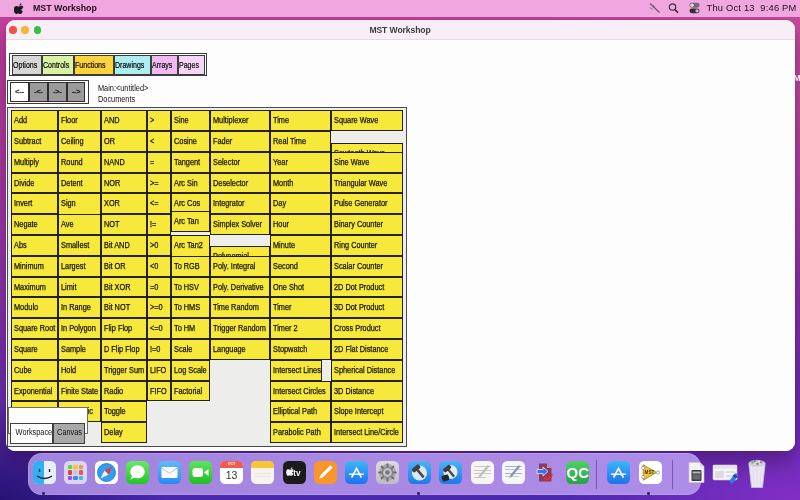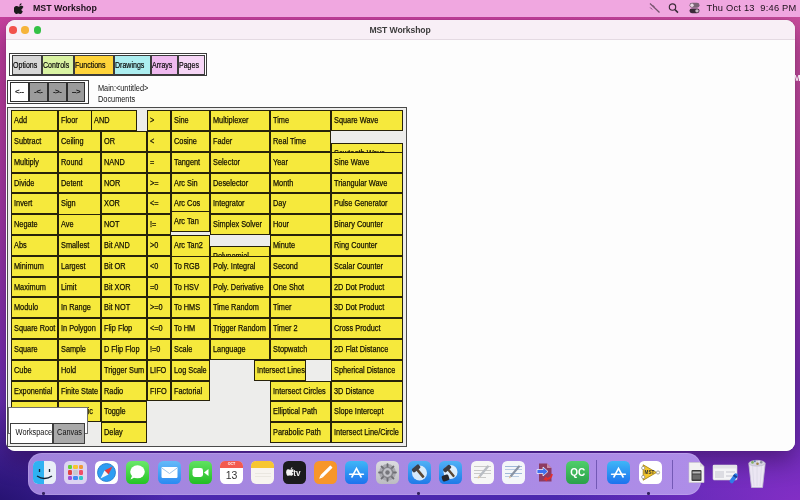--- a/index.html
+++ b/index.html
@@ -99,21 +99,21 @@
 <div class="c" style="left:58px;top:214.2px;width:43px;height:20.8px"><span>Ave</span></div>
 <div class="c" style="left:58px;top:235.0px;width:43px;height:20.8px"><span>Smallest</span></div>
 <div class="c" style="left:58px;top:255.8px;width:43px;height:20.8px"><span>Largest</span></div>
 <div class="c" style="left:58px;top:276.6px;width:43px;height:20.8px"><span>Limit</span></div>
 <div class="c" style="left:58px;top:297.4px;width:43px;height:20.8px"><span>In Range</span></div>
 <div class="c" style="left:58px;top:318.2px;width:43px;height:20.8px"><span>In Polygon</span></div>
 <div class="c" style="left:58px;top:339.0px;width:43px;height:20.8px"><span>Sample</span></div>
 <div class="c" style="left:58px;top:359.8px;width:43px;height:20.8px"><span>Hold</span></div>
 <div class="c" style="left:58px;top:380.6px;width:43px;height:20.8px"><span>Finite State</span></div>
 <div class="c" style="left:58px;top:401.4px;width:43px;height:20.8px"><span>Quadratic</span></div>
-<div class="c" style="left:91px;top:110.2px;width:46px;height:20.8px"><span>AND</span></div>
+<div class="c" style="left:101px;top:110.2px;width:46px;height:20.8px"><span>AND</span></div>
 <div class="c" style="left:101px;top:131.0px;width:46px;height:20.8px"><span>OR</span></div>
 <div class="c" style="left:101px;top:151.8px;width:46px;height:20.8px"><span>NAND</span></div>
 <div class="c" style="left:101px;top:172.6px;width:46px;height:20.8px"><span>NOR</span></div>
 <div class="c" style="left:101px;top:193.4px;width:46px;height:20.8px"><span>XOR</span></div>
 <div class="c" style="left:101px;top:214.2px;width:46px;height:20.8px"><span>NOT</span></div>
 <div class="c" style="left:101px;top:235.0px;width:46px;height:20.8px"><span>Bit AND</span></div>
 <div class="c" style="left:101px;top:255.8px;width:46px;height:20.8px"><span>Bit OR</span></div>
 <div class="c" style="left:101px;top:276.6px;width:46px;height:20.8px"><span>Bit XOR</span></div>
 <div class="c" style="left:101px;top:297.4px;width:46px;height:20.8px"><span>Bit NOT</span></div>
 <div class="c" style="left:101px;top:318.2px;width:46px;height:20.8px"><span>Flip Flop</span></div>
@@ -167,21 +167,21 @@
 <div class="c" style="left:270px;top:151.8px;width:60.5px;height:20.8px"><span>Year</span></div>
 <div class="c" style="left:270px;top:172.6px;width:60.5px;height:20.8px"><span>Month</span></div>
 <div class="c" style="left:270px;top:193.4px;width:60.5px;height:20.8px"><span>Day</span></div>
 <div class="c" style="left:270px;top:214.2px;width:60.5px;height:20.8px"><span>Hour</span></div>
 <div class="c" style="left:270px;top:235.0px;width:60.5px;height:20.8px"><span>Minute</span></div>
 <div class="c" style="left:270px;top:255.8px;width:60.5px;height:20.8px"><span>Second</span></div>
 <div class="c" style="left:270px;top:276.6px;width:60.5px;height:20.8px"><span>One Shot</span></div>
 <div class="c" style="left:270px;top:297.4px;width:60.5px;height:20.8px"><span>Timer</span></div>
 <div class="c" style="left:270px;top:318.2px;width:60.5px;height:20.8px"><span>Timer 2</span></div>
 <div class="c" style="left:270px;top:339.0px;width:60.5px;height:20.8px"><span>Stopwatch</span></div>
-<div class="c" style="left:254px;top:359.8px;width:52px;height:20.8px"><span>Intersect Lines</span></div>
+<div class="c" style="left:270px;top:359.8px;width:52px;height:20.8px"><span>Intersect Lines</span></div>
 <div class="c" style="left:270px;top:380.6px;width:60.5px;height:20.8px"><span>Intersect Circles</span></div>
 <div class="c" style="left:270px;top:401.4px;width:60.5px;height:20.8px"><span>Elliptical Path</span></div>
 <div class="c" style="left:270px;top:422.2px;width:60.5px;height:20.8px"><span>Parabolic Path</span></div>
 <div class="c" style="left:330.5px;top:110.2px;width:72.5px;height:20.8px"><span>Square Wave</span></div>
 <div class="c" style="left:330.5px;top:143px;width:72.5px;height:20.8px"><span>Sawtooth Wave</span></div>
 <div class="c" style="left:330.5px;top:151.8px;width:72.5px;height:20.8px"><span>Sine Wave</span></div>
 <div class="c" style="left:330.5px;top:172.6px;width:72.5px;height:20.8px"><span>Triangular Wave</span></div>
 <div class="c" style="left:330.5px;top:193.4px;width:72.5px;height:20.8px"><span>Pulse Generator</span></div>
 <div class="c" style="left:330.5px;top:214.2px;width:72.5px;height:20.8px"><span>Binary Counter</span></div>
 <div class="c" style="left:330.5px;top:235.0px;width:72.5px;height:20.8px"><span>Ring Counter</span></div>
@@ -342,21 +342,21 @@
 </g>
 </svg>
       </div>
 <div class="ico" style="left:505.5px;background:transparent"><svg width="23" height="23">
 <path d="M6 2.5 h8 l4.5 4.5 v13.5 h-12.5 z" fill="#8e3b62"></path>
 <path d="M14 2.5 l4.5 4.5 h-4.5 z" fill="#c98ba8"></path>
 <path d="M4 8.5 h6 v-2.5 l5 4.5 -5 4.5 v-2.5 h-6 z" fill="#3f6ff0" stroke="#fff" stroke-width="0.7"></path>
 <path d="M19 13 q-1 5.5 -7 5 l1.5 -1.8 m-1.5 1.8 l2.2 1.4" fill="none" stroke="#e02f2f" stroke-width="1.8"></path>
 </svg></div>
 <div class="ico" style="left:538.8px;background:linear-gradient(180deg,#4fcf6a,#2ba04a);">
-        <div style="position:absolute;inset:0;color:#fff;font-size:10px;font-weight:bold;text-align:center;line-height:23px">QC</div>
+        <div style="position:absolute;inset:0;color:#fff;font-size:15px;font-weight:bold;text-align:center;line-height:23px">QC</div>
       </div>
 <div class="ico" style="left:579px;background:linear-gradient(180deg,#3fb6f7,#1d72ee);"><svg width="23" height="23">
 <g stroke="#fff" stroke-width="1.6" fill="none" stroke-linecap="round">
 <path d="M6.9 16 L11.5 7.4 L16.1 16"></path>
 <path d="M4.6 13.2 L18.4 13.2"></path>
 </g>
 </svg></div>
 <div class="ico" style="left:611.3px;background:#ffffff;"><svg width="23" height="23">
 <polygon points="4.2,3.8 4.2,19.2 17.5,11.5" fill="#f4c62b" stroke="#9a7b13" stroke-width="0.8"></polygon>
 <circle cx="4.2" cy="7" r="1.6" fill="#fff" stroke="#888" stroke-width="0.7"></circle>

